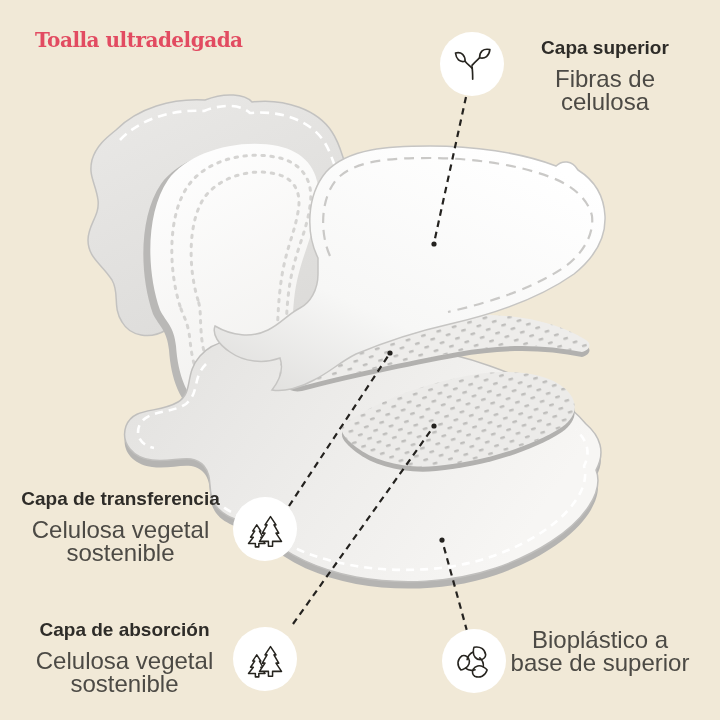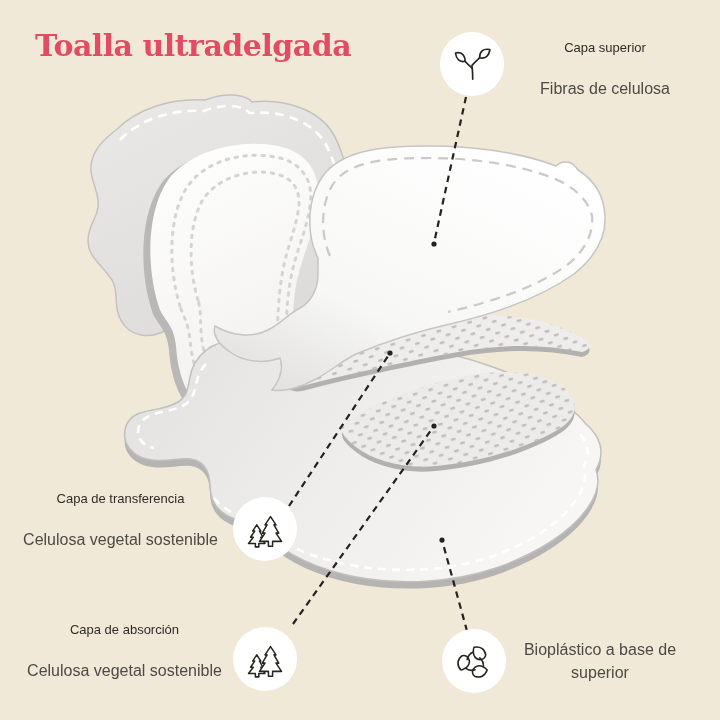--- a/index.html
+++ b/index.html
@@ -3,25 +3,25 @@
 <meta charset="utf-8">
 <style>
   html,body{margin:0;padding:0;}
   body{width:720px;height:720px;position:relative;overflow:hidden;
        background:#f1e9d7;font-family:"Liberation Sans", sans-serif;}
   .stage{position:absolute;inset:0;width:720px;height:720px;}
   svg.illu{position:absolute;left:0;top:0;}
 
   .title{position:absolute;left:35px;top:28px;width:330px;
          font-family:"DejaVu Serif", serif;font-weight:700;
-         font-size:30px;letter-spacing:-0.5px;color:#e24b61;}
+         font-size:20px;letter-spacing:-0.5px;color:#e24b61;}
 
   .callout{position:absolute;}
-  .callout .c-title{font-weight:400;font-size:13px;line-height:23px;color:#2e2c28;}
-  .callout .c-desc{font-weight:400;font-size:16px;line-height:23px;color:#4c4a45;margin-top:18px;}
+  .callout .c-title{font-weight:700;font-size:19px;line-height:23px;color:#2e2c28;}
+  .callout .c-desc{font-weight:400;font-size:24px;line-height:23px;color:#4c4a45;margin-top:8px;}
   .center{text-align:center;}
 
   .icon-circle{position:absolute;width:64px;height:64px;border-radius:50%;
                background:#ffffff;display:flex;align-items:center;justify-content:center;}
   .icon-circle svg{width:44px;height:44px;}
 
   .txt-superior{left:510px;top:36px;width:190px;}
   .txt-transferencia{left:8px;top:487px;width:225px;}
   .txt-absorcion{left:12px;top:618px;width:225px;}
   .txt-pelicula{left:506px;top:620px;width:188px;}

